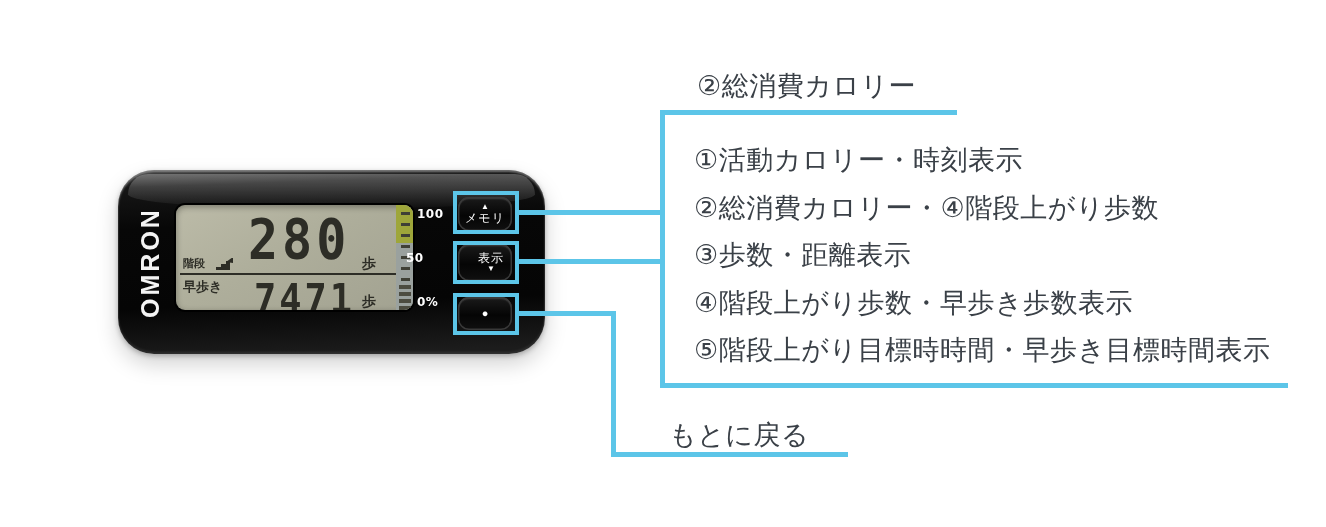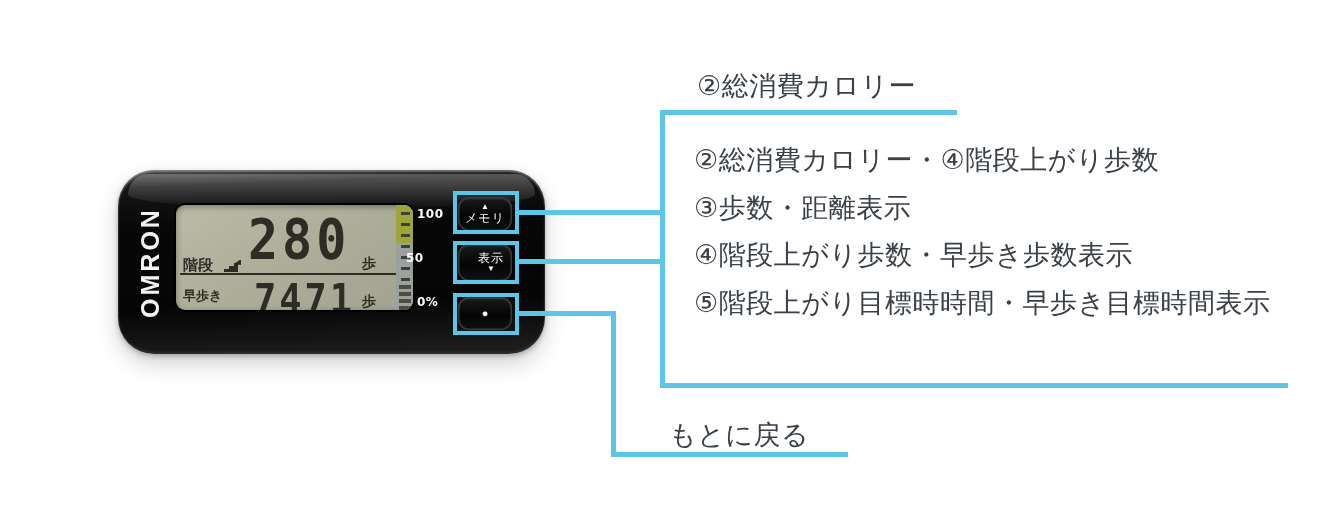--- a/index.html
+++ b/index.html
@@ -43,23 +43,23 @@
     background:linear-gradient(150deg,#bcbba8 0%, #aeae9b 45%, #a2a291 100%);
     box-shadow: inset 0 2px 6px rgba(0,0,0,0.35), 0 0 0 2px #000;
     color:#2d2d26;
   }
   .lcd-value { font-family:"DejaVu Sans Mono",monospace; font-weight:bold; line-height:1;
                color:#2d2d26; transform:scaleY(1.12); transform-origin:top; }
   .v-top    { position:absolute; left:72px; top:6px;  font-size:50px; letter-spacing:4px; }
   .v-bottom { position:absolute; left:78px; top:73px; font-size:37px; letter-spacing:3px; }
   .unit-top    { position:absolute; left:186px; top:50px; font-size:14px; font-weight:bold; }
   .unit-bottom { position:absolute; left:186px; top:88px; font-size:14px; font-weight:bold; }
-  .row-stairs  { position:absolute; left:7px; top:51px; font-size:15px; font-weight:bold;
+  .row-stairs  { position:absolute; left:7px; top:51px; font-size:11px; font-weight:bold;
                  display:flex; align-items:center; gap:11px; }
-  .row-fast    { position:absolute; left:7px; top:82px; font-size:13px; font-weight:bold; }
+  .row-fast    { position:absolute; left:7px; top:73px; font-size:13px; font-weight:bold; }
   .lcd-divider { position:absolute; left:4px; top:68px; width:216px; height:2px; background:#2d2d26; }
 
   .gauge { position:absolute; right:0; top:0; width:17px; height:105px; background:#9aa19e; }
   .gauge-olive { position:absolute; top:0; left:0; width:100%; height:38px; background:#9ea63a; }
   .tick { position:absolute; right:3px; width:9px; height:3px; background:#3f4036; }
   .seg  { position:absolute; right:2px; width:12px; height:4px; background:#4c4c40; }
 
   .gauge-label { position:absolute; color:#ffffff; font-weight:bold; font-size:12px;
                  font-family:"DejaVu Sans",sans-serif; letter-spacing:0.5px; }
   .gl-100 { left:299px; top:37px; }
@@ -178,20 +178,21 @@
   <div class="cline ln-enter-h"></div>
   <div class="cline ln-enter-v"></div>
   <div class="cline ln-back"></div>
   <div class="cline ln-title-u"></div>
   <div class="cline ln-brkt-v"></div>
   <div class="cline ln-brkt-b"></div>
 
   <div class="note note-title">②総消費カロリー</div>
 
   <div class="note note-list">
+    <div>①活動カロリー・時刻表示</div>
     <div>②総消費カロリー・④階段上がり歩数</div>
     <div>③歩数・距離表示</div>
     <div>④階段上がり歩数・早歩き歩数表示</div>
     <div>⑤階段上がり目標時時間・早歩き目標時間表示</div>
   </div>
 
   <div class="note note-back">もとに戻る</div>
 
 </div>
 

